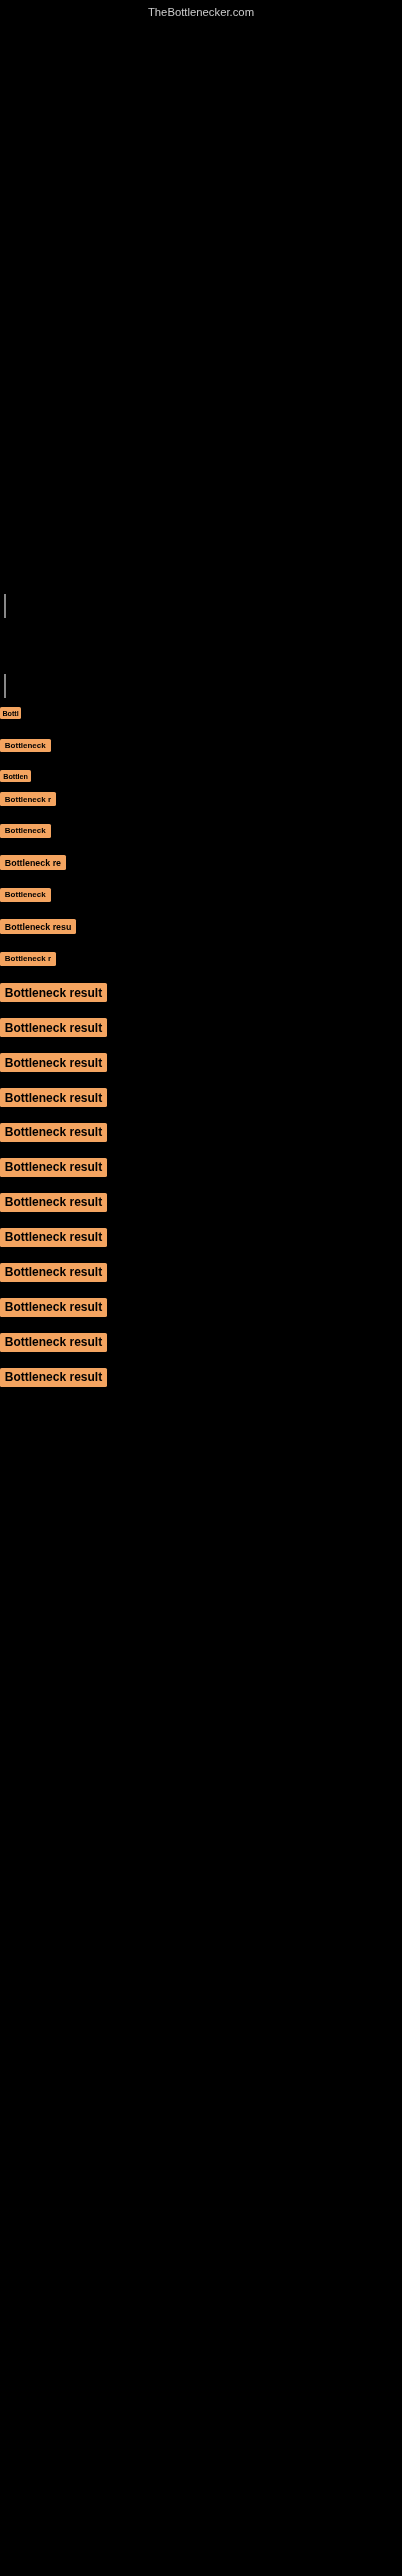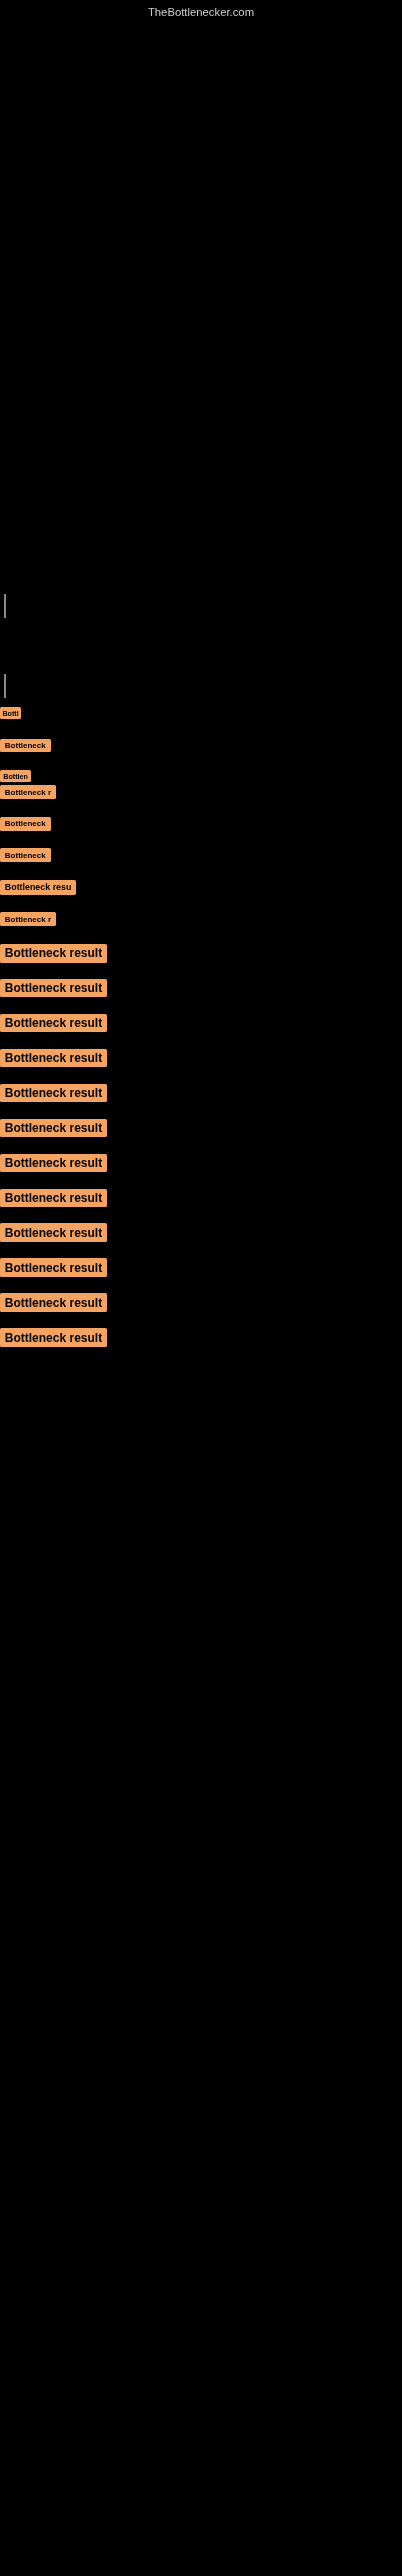--- a/index.html
+++ b/index.html
@@ -85,33 +85,36 @@
   <div class="results-section">
 
     <div class="bottleneck-item" style="margin-bottom: 16px; align-items: center;">
       <span class="bottleneck-badge" style="font-size:7.2px; padding: 1.6px 2.4px;">Bottl</span>
     </div>
 
     <div class="bottleneck-item" style="margin-bottom: 14.5px;">
       <span class="bottleneck-badge" style="font-size:8px;">Bottleneck</span>
     </div>
 
-    <div class="bottleneck-item" style="margin-bottom: 0;">
+    <div class="bottleneck-item" style="margin-bottom: 7px;">
       <span class="bottleneck-badge" style="font-size:7.2px; padding: 1.6px 3.2px;">Bottlen</span>
     </div>
 
     <div class="bottleneck-item" style="margin-bottom: 14.5px;">
       <span class="bottleneck-badge" style="font-size:8px;">Bottleneck r</span>
     </div>
 
 
     <div class="bottleneck-item" style="margin-bottom: 14.5px;">
       <span class="bottleneck-badge" style="font-size:8px;">Bottleneck</span>
     </div>
 
+    <div class="bottleneck-item" style="margin-bottom: 14.5px;">
+      <span class="bottleneck-badge" style="font-size:8.9px;">Bottleneck re</span>
+    </div>
 
     <div class="bottleneck-item" style="margin-bottom: 14.5px;">
       <span class="bottleneck-badge" style="font-size:8px;">Bottleneck</span>
     </div>
 
     <div class="bottleneck-item" style="margin-bottom: 14.5px;">
       <span class="bottleneck-badge" style="font-size:8.9px;">Bottleneck resu</span>
     </div>
 
     <div class="bottleneck-item" style="margin-bottom: 14.5px;">

